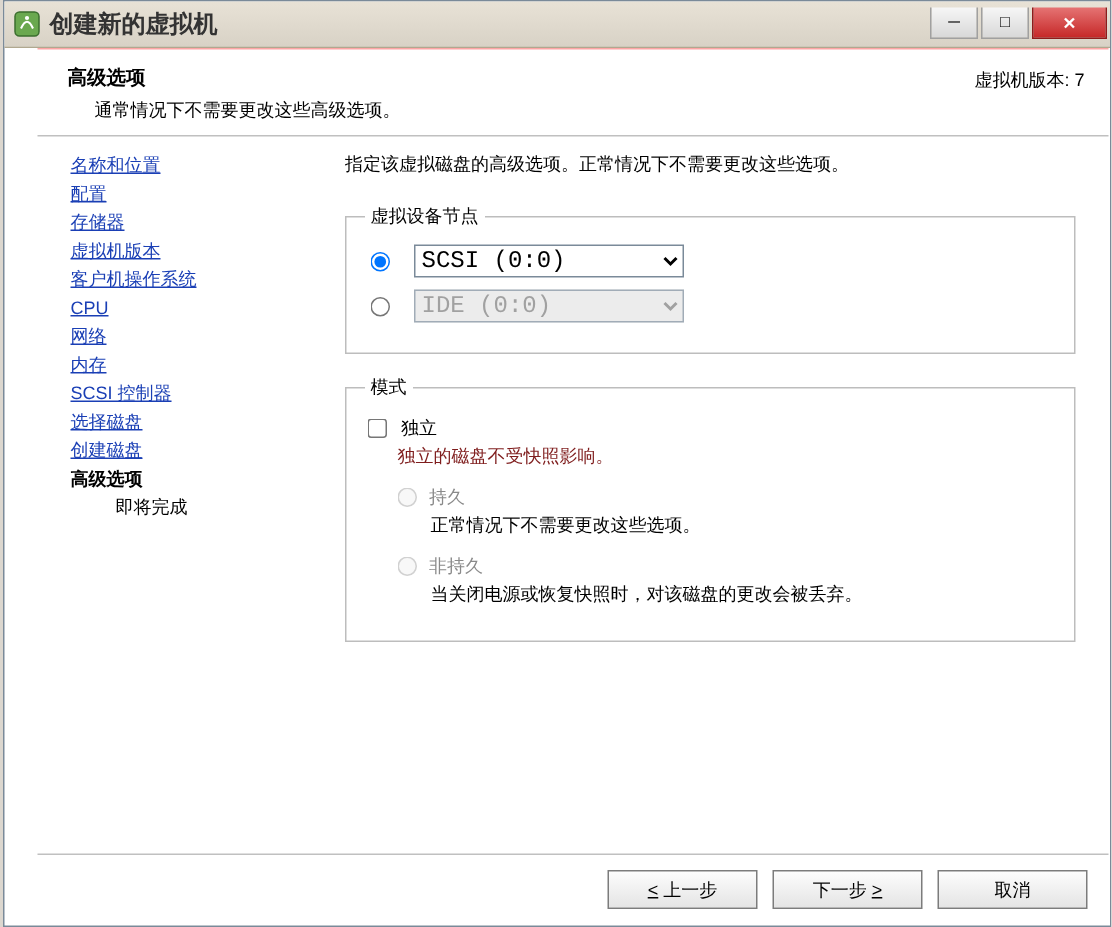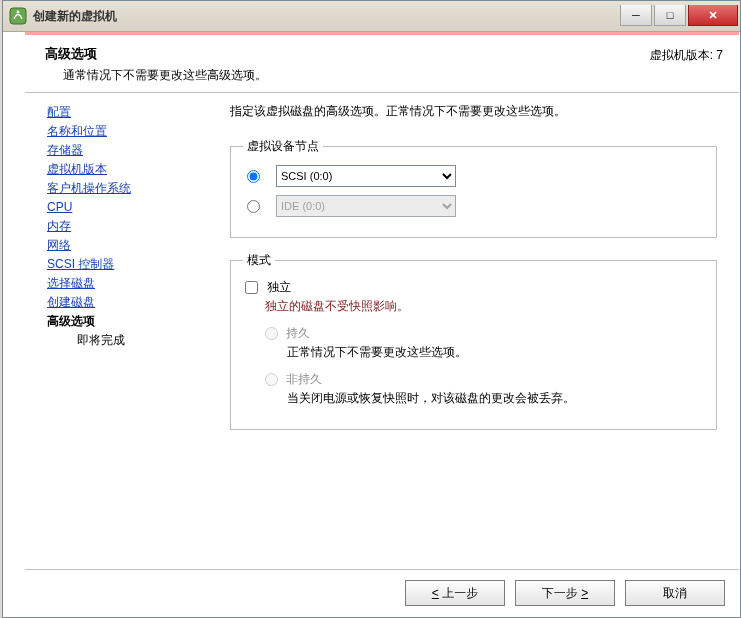--- a/index.html
+++ b/index.html
@@ -2,44 +2,44 @@
 <html><head>
 <meta charset="utf-8">
 <style>
   html,body{margin:0;padding:0;font-family:"Microsoft YaHei","SimSun",Arial,sans-serif;font-size:12px;color:#000;background:#dcd7cf;}
   .desktop{width:741px;height:618px;position:relative;background:#dcd7cf;overflow:hidden;}
   
   .outer-win{position:absolute;left:2px;top:0;width:737px;height:616px;border:1px solid #7a8a99;background:#fff;}
   .outer-title{height:30px;background:linear-gradient(#e8e2d6,#d8d2c6);display:flex;align-items:center;border-bottom:1px solid #b0a890;}
   .vs-icon{width:18px;height:18px;margin:0 6px;display:flex;align-items:center;justify-content:center;}
   .vs-icon svg{display:block;}
-  .outer-title-text{font-weight:bold;color:#333;font-size:12px;}
+  .outer-title-text{font-weight:bold;color:#333;font-size:16px;}
   .win-btns{margin-left:auto;display:flex;height:22px;margin-right:2px;}
   .win-btn{width:30px;height:20px;margin-left:2px;display:flex;align-items:center;justify-content:center;border:1px solid #a0a0a0;border-top:none;background:linear-gradient(#f6f6f6,#d8d8d8);font-family:Arial;font-size:11px;cursor:default;}
   .win-btn.close{width:48px;background:linear-gradient(#e57373,#c62828);color:#fff;border-color:#8e1b1b;font-weight:bold;}
   
-  .dialog{position:absolute;left:22px;top:31px;right:1px;bottom:1px;background:#fff;border-top:3px solid #fca5a5;}
+  .dialog{position:absolute;left:22px;top:31px;right:1px;bottom:1px;background:#fff;border-top:1px solid #fca5a5;}
   .dlg-head{padding:10px 16px 8px 20px;border-bottom:1px solid #c0c0c0;display:flex;}
   .dlg-head-left{flex:1;}
   .dlg-title{font-weight:bold;font-size:13px;}
   .dlg-sub{margin-left:18px;margin-top:4px;}
   .dlg-right{white-space:nowrap;padding-top:2px;}
   .dlg-body{display:flex;position:absolute;top:56px;left:0;right:0;bottom:48px;}
   .sidebar{width:175px;padding:12px 6px 0 22px;}
   .sidebar a{display:block;color:#1a3fb5;text-decoration:underline;line-height:19px;cursor:pointer;}
   .sidebar .vlink{color:#1a3fb5;}
   .sidebar .current{color:#000;text-decoration:none;font-weight:bold;}
   .sidebar .plain{color:#000;text-decoration:none;padding-left:30px;}
   .content{flex:1;padding:12px 22px 0 2px;}
   .desc{margin-bottom:18px;}
   fieldset{border:1px solid #bdbdbd;margin:0 0 14px 0;padding:10px 12px 12px 12px;}
   legend{padding:0 4px;}
   .row{display:flex;align-items:center;margin-bottom:8px;}
   .radio{margin:0 16px 0 4px;}
-  select{width:180px;height:22px;border:1px solid #7a8a99;background:#fff;font-size:11px;}
+  select{width:180px;height:22px;border:1px solid #7a8a99;background:#fff;font-size:16px;font-family:Liberation Mono, monospace;}
   select.disabled{background:#e5e5e5;color:#7a7a7a;}
   .chk{margin:0 6px 0 2px;vertical-align:middle;}
   .mode-block{margin-left:0;}
   .mode-line{margin-bottom:2px;}
   .mode-desc{margin:2px 0 10px 22px;color:#7f1d1d;}
   .sub-radio{margin-left:22px;display:flex;align-items:center;color:#8a8a8a;margin-bottom:2px;}
   .sub-radio input{margin:0 8px 0 0;}
   .sub-desc{margin:0 0 10px 44px;color:#000;}
   .dlg-foot{position:absolute;left:0;right:0;bottom:0;height:46px;border-top:1px solid #c0c0c0;display:flex;align-items:center;justify-content:flex-end;padding-right:14px;gap:10px;background:#fff;}
   .btn{min-width:78px;height:24px;border:1px solid #7c7c7c;background:linear-gradient(#fdfdfd,#e4e4e4);font-size:12px;cursor:default;display:flex;align-items:center;justify-content:center;padding:0 10px;}
@@ -70,28 +70,28 @@
       <div class="dlg-head">
         <div class="dlg-head-left">
           <div class="dlg-title">高级选项</div>
           <div class="dlg-sub">通常情况下不需要更改这些高级选项。</div>
         </div>
         <div class="dlg-right">虚拟机版本: 7</div>
       </div>
 
       <div class="dlg-body">
         <div class="sidebar">
+          <a class="vlink">名称和位置</a>
           <a class="vlink">配置</a>
-          <a class="vlink">名称和位置</a>
           <a class="vlink">存储器</a>
           <a class="vlink">虚拟机版本</a>
           <a class="vlink">客户机操作系统</a>
           <a class="vlink">CPU</a>
+          <a class="vlink">网络</a>
           <a class="vlink">内存</a>
-          <a class="vlink">网络</a>
           <a class="vlink">SCSI 控制器</a>
           <a class="vlink">选择磁盘</a>
           <a class="vlink">创建磁盘</a>
           <a class="current">高级选项</a>
           <a class="plain">即将完成</a>
         </div>
 
         <div class="content">
           <div class="desc">指定该虚拟磁盘的高级选项。正常情况下不需要更改这些选项。</div>
 

